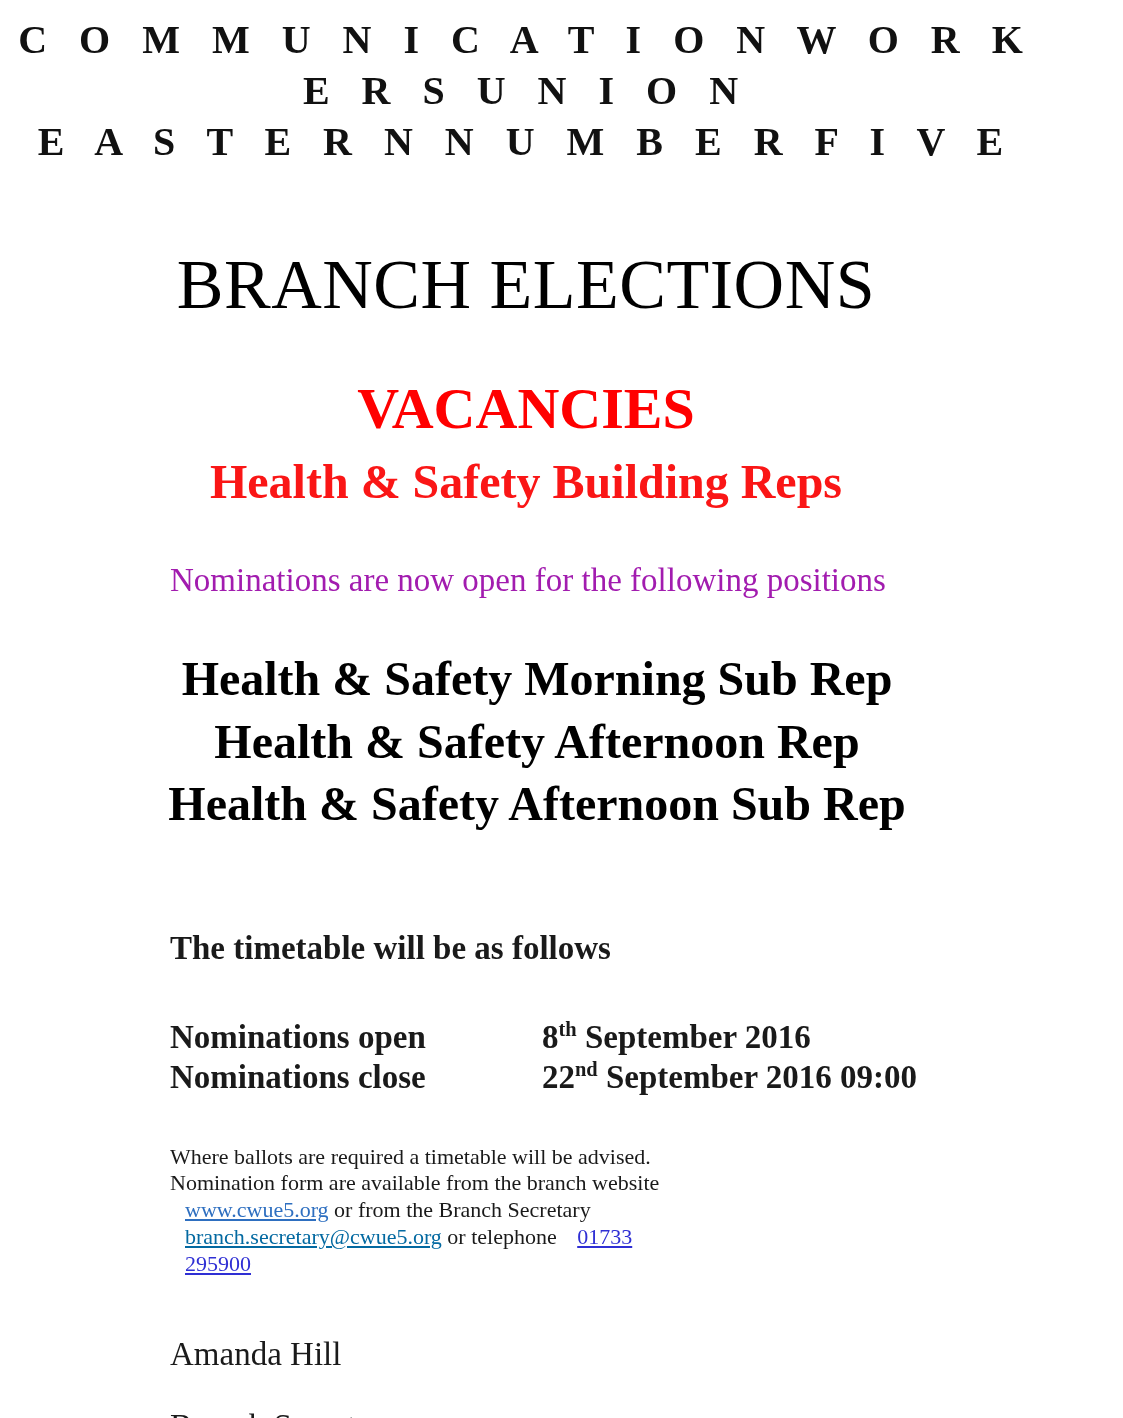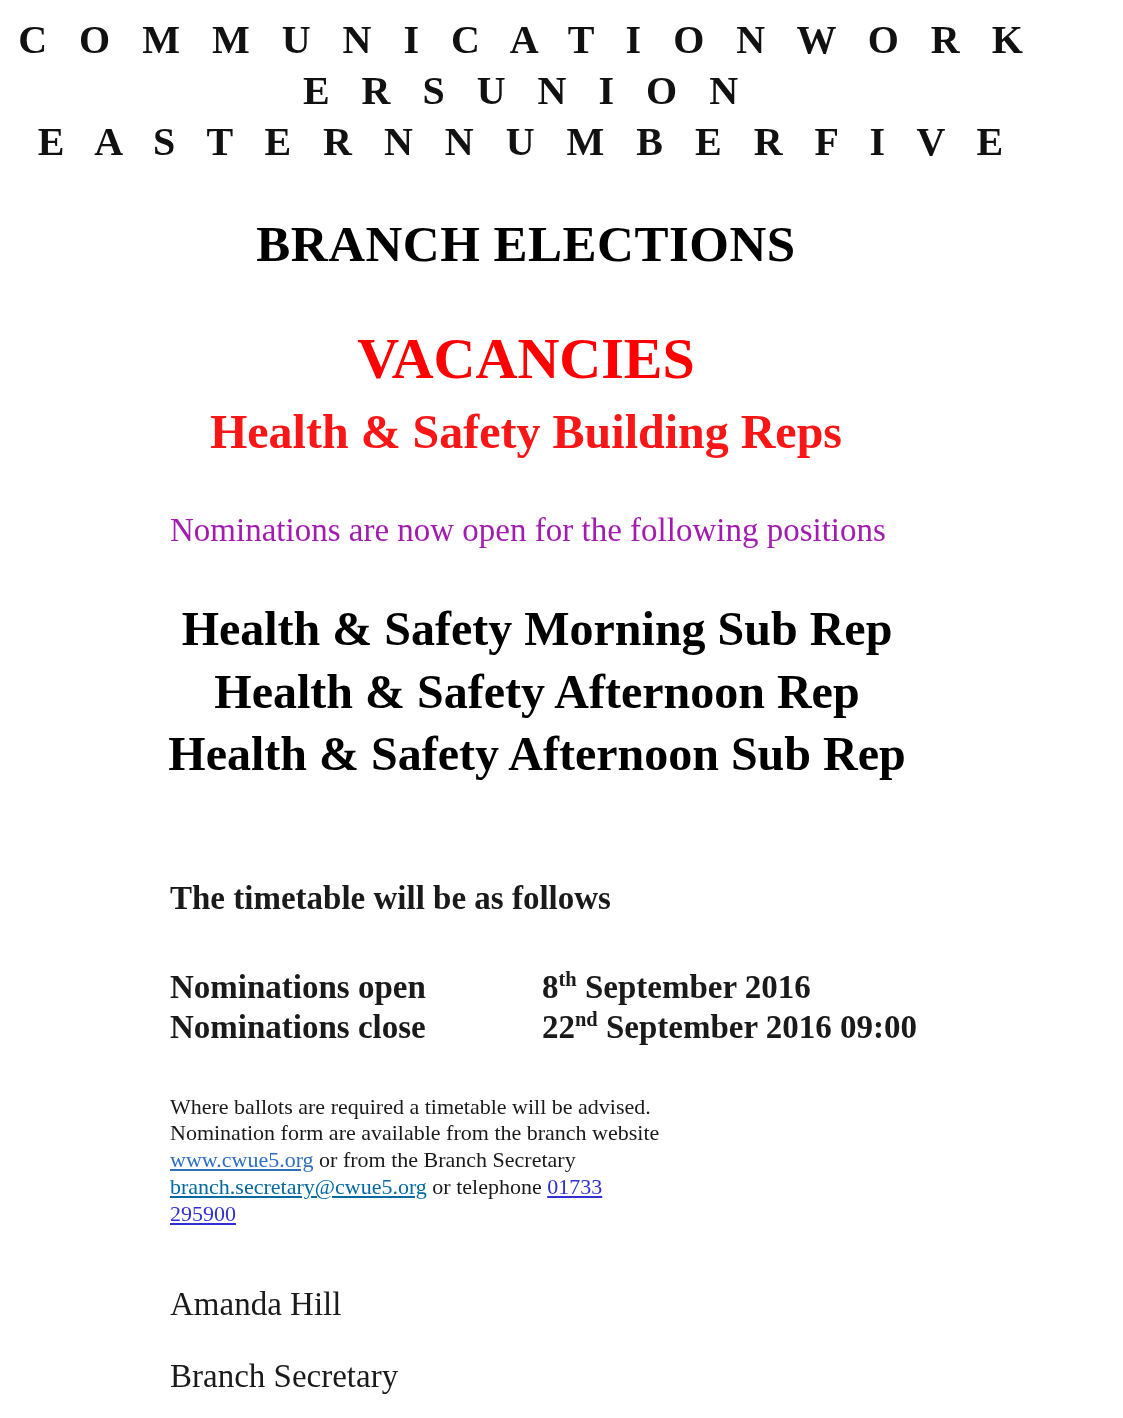--- a/index.html
+++ b/index.html
@@ -33,25 +33,25 @@
     font-size: 40px;
     letter-spacing: 11px;
     line-height: 1.28;
     color: #111111;
     white-space: nowrap;
   }
 
   
   .branch-elections {
     text-align: center;
-    font-weight: bold;
-    font-size: 51px;
+    font-weight: normal;
+    font-size: 70px;
     letter-spacing: 0.5px;
     color: #000000;
-    margin-top: 50px;
+    margin-top: 80px;
     line-height: 1.05;
   }
 
   .vacancies {
     text-align: center;
     font-weight: bold;
     font-size: 58px;
     color: #ff0000;
     margin-top: 58px;
     line-height: 1.05;
@@ -125,20 +125,21 @@
   .bodytext {
     margin-left: 170px;
     margin-top: 46px;
     font-size: 22px;
     line-height: 1.22;
     width: 790px;
   }
   .bodytext .ln { display: block; white-space: nowrap; }
 
   a.link-web, a.link-mail, a.link-tel {
+    margin-left: 15px;
   }
   a.link-web { color: #2e6fc0; }
   a.link-mail { color: #0369a1; }
   a.link-tel  { color: #2f2fd4; }
 
   
   .signature {
     margin-left: 170px;
     margin-top: 56px;
     font-size: 33px;

